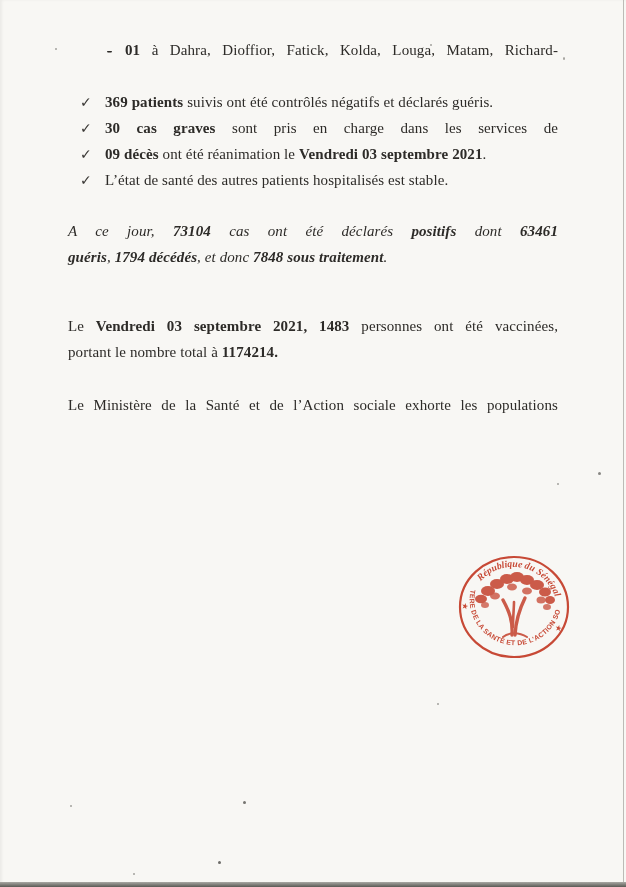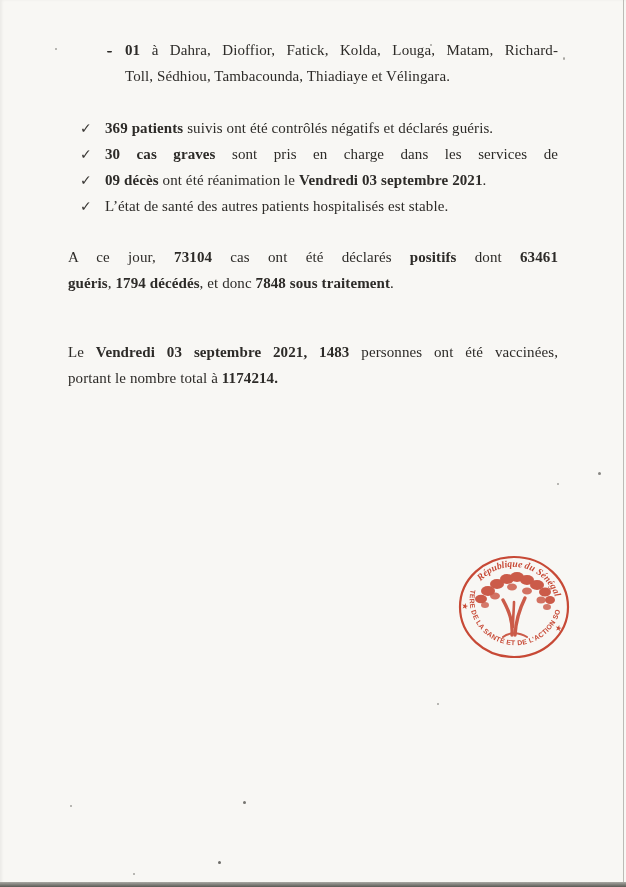--- a/index.html
+++ b/index.html
@@ -26,21 +26,21 @@
   .item{position:relative;}
   .region-item{padding-left:57px;}
   .region-item .marker{position:absolute;left:39px;top:0;font-weight:bold;}
   .status-item{padding-left:37px;}
   .status-item .marker{
     position:absolute;left:12px;top:0;
     font-family:"DejaVu Sans",sans-serif;
     font-size:14px;color:#3a3835;
   }
   .status-list{margin-top:26px;}
-  .para-totals{margin-top:25px;}
+  .para-totals{margin-top:25px;font-style:italic;}
   .para-vaccination{margin-top:43px;}
   .para-exhortation{margin-top:27px;}
   .stamp{
     position:absolute;
     left:457px;top:553px;
     width:114px;height:108px;
     opacity:.92;
   }
   .stamp-top-text{
     font-family:"Liberation Serif",serif;
@@ -86,21 +86,20 @@
     <div class="region-list">
       <div class="item region-item">
         <span class="marker">-</span>
       </div>
       <div class="item region-item">
         <span class="marker">-</span>
       </div>
       <div class="item region-item">
         <span class="marker">-</span>
         <div class="ln j"><span class="b">01</span><span> à Dahra, Dioffior, Fatick, Kolda, Louga, Matam, Richard-</span></div>
-        <div class="ln"><span>Toll, Sédhiou, Tambacounda, Thiadiaye et Vélingara.</span></div>
       </div>
     </div>
 
     <div class="status-list">
       <div class="item status-item">
         <span class="marker">✓</span>
         <div class="ln"><span class="b">369 patients</span><span> suivis ont été contrôlés négatifs et déclarés guéris.</span></div>
       </div>
       <div class="item status-item">
         <span class="marker">✓</span>
@@ -120,20 +119,21 @@
       <div class="ln j"><span>A ce jour, </span><span class="b">73104</span><span> cas ont été déclarés </span><span class="b">positifs</span><span> dont </span><span class="b">63461</span></div>
       <div class="ln"><span class="b">guéris</span><span>, </span><span class="b">1794 décédés</span><span>, et donc </span><span class="b">7848 sous traitement</span><span>.</span></div>
     </div>
 
     <div class="para-vaccination">
       <div class="ln j"><span>Le </span><span class="b">Vendredi 03 septembre 2021, 1483</span><span> personnes ont été vaccinées,</span></div>
       <div class="ln"><span>portant le nombre total à </span><span class="b">1174214.</span></div>
     </div>
 
     <div class="para-exhortation">
+      <div class="ln j"><span>Le Ministère de la Santé et de l’Action sociale exhorte les populations</span></div>
     </div>
 
   </div>
 
   <svg class="stamp" viewBox="0 0 114 108" xmlns="http://www.w3.org/2000/svg">
     <ellipse cx="57" cy="54" rx="54" ry="50" fill="none" stroke-width="2.2" stroke="#c33b26"></ellipse>
     <g transform="rotate(12 57 54)">
       <path id="arcTop" d="M 15,71 A 44,44 0 1 1 99,71" fill="none"></path>
       <text class="stamp-top-text" fill="#c33b26">
         <textPath href="#arcTop" startOffset="50%" text-anchor="middle">République du Sénégal</textPath>

